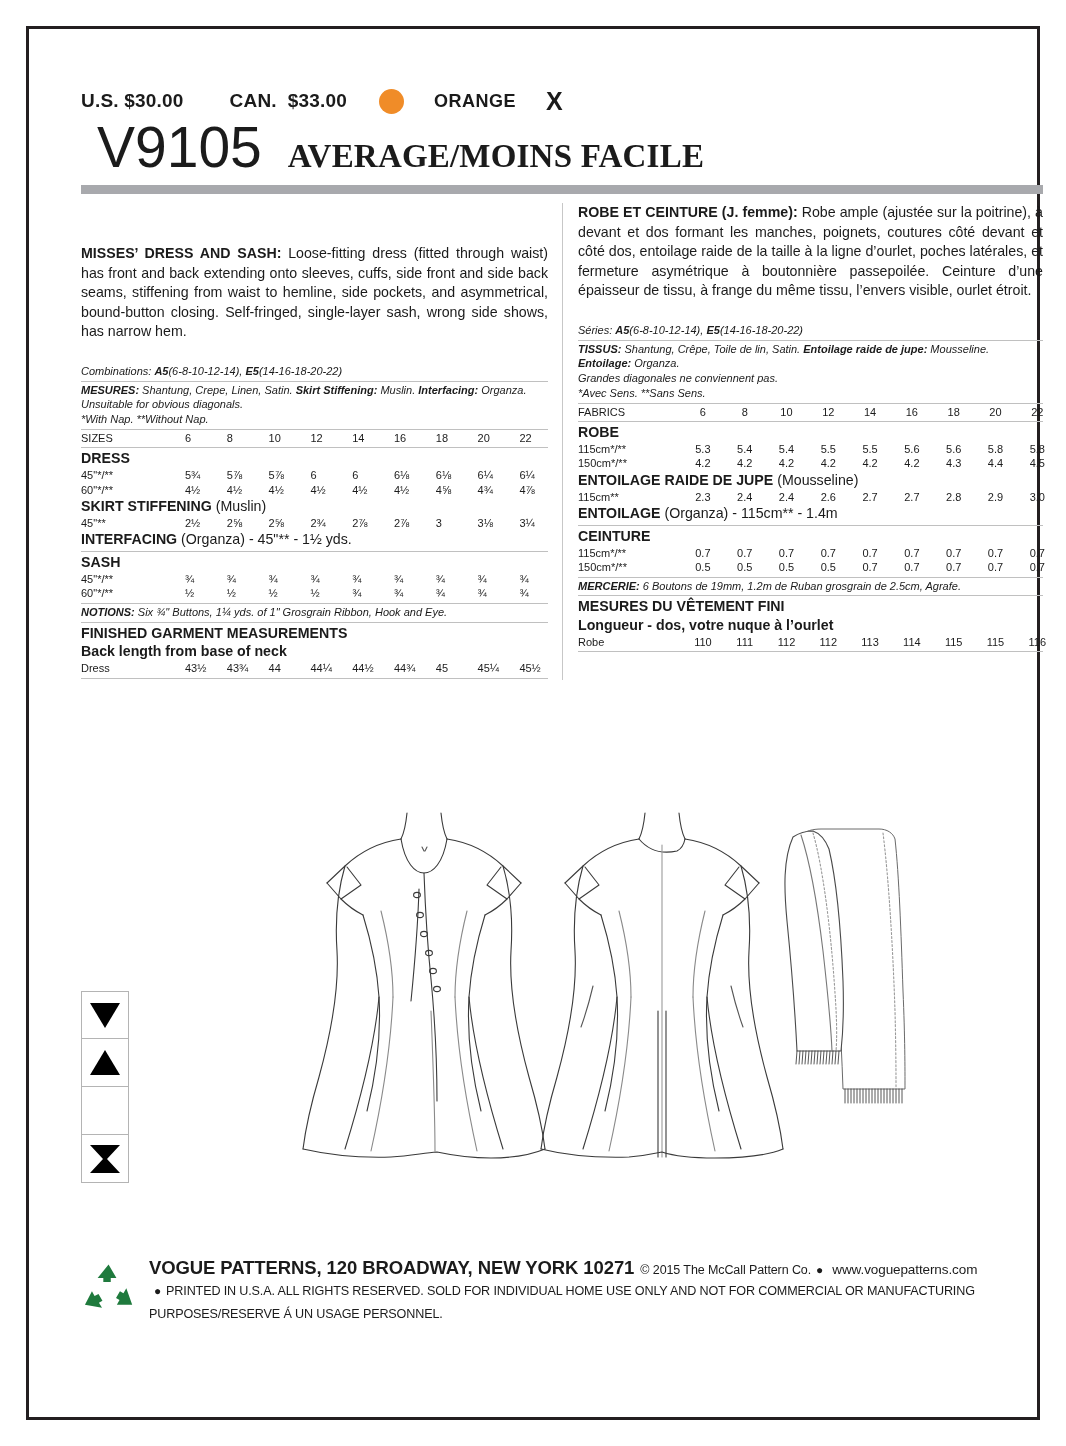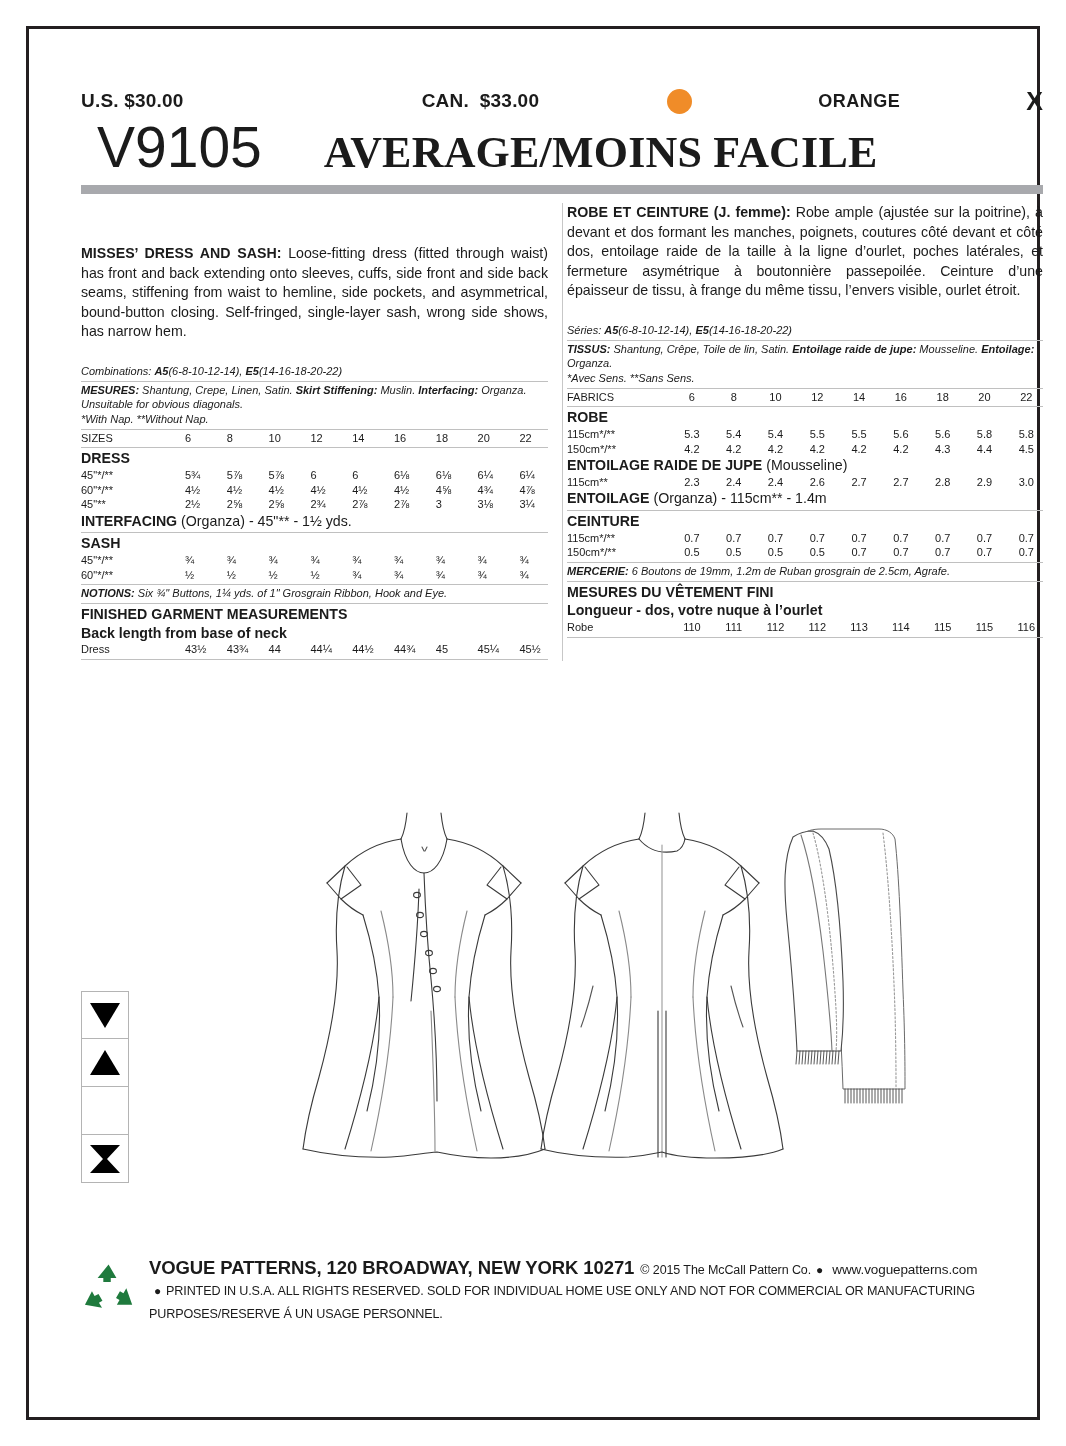--- a/index.html
+++ b/index.html
@@ -29,21 +29,20 @@
     width: 962px;
   }
 
   
   .price-row {
     display: flex;
     align-items: center;
     gap: 16px;
     height: 28px;
     margin-bottom: 4px;
-    justify-content: space-between;
   }
   .price-txt {
     font-family: "Liberation Sans", sans-serif;
     font-weight: bold;
     font-size: 19px;
     letter-spacing: 0.2px;
     white-space: pre;
   }
   .orange-dot {
     width: 25px; height: 25px;
@@ -73,43 +72,43 @@
     font-family: Liberation Sans, sans-serif;
     font-size: 57px;
     font-weight: normal;
     letter-spacing: 0px;
     line-height: 1;
     margin-left: 16px;
   }
   .difficulty {
     font-family: "Liberation Serif", serif;
     font-weight: bold;
-    font-size: 44px;
-    margin-left: 62px;
+    font-size: 33px;
+    margin-left: 26px;
     letter-spacing: 0.2px;
   }
   .gray-bar {
     height: 9px;
     background: #a8a9ad;
     margin-top: 10px;
     width: 962px;
   }
 
   
   .cols {
     display: flex;
     width: 962px;
     margin-top: 9px;
   }
   .col {
     width: 481px;
     padding: 0;
   }
   .col.left  { padding-right: 14px; margin-top: 41px; }
-  .col.right { padding-left: 4px; border-left: 1px solid #c7c7c7; }
+  .col.right { padding-left: 15px; border-left: 1px solid #c7c7c7; }
 
   .desc {
     font-size: 14.2px;
     line-height: 1.38;
     text-align: justify;
     -webkit-hyphens: auto;
     hyphens: auto;
   }
   .desc b { font-weight: bold; }
 
@@ -290,20 +289,21 @@
           <td class="num">4½</td>
           <td class="num">4½</td>
           <td class="num">4½</td>
           <td class="num">4⅝</td>
           <td class="num">4¾</td>
           <td class="num">4⅞</td>
         </tr>
       </tbody>
             </table>
 
+      <div class="grp"><span>SKIRT STIFFENING</span><span class="norm"> (Muslin)</span></div>
       <table class="sz">
         <tbody>
                 <tr>
           <td class="lab">45"**</td>
           <td class="num">2½</td>
           <td class="num">2⅝</td>
           <td class="num">2⅝</td>
           <td class="num">2¾</td>
           <td class="num">2⅞</td>
           <td class="num">2⅞</td>
@@ -382,20 +382,21 @@
       <div class="spacer-md"></div>
 
       <div class="line">
         <span>Séries: </span><b>A5</b><span>(6-8-10-12-14), </span><b>E5</b><span>(14-16-18-20-22)</span>
       </div>
       <div class="rule"></div>
 
       <div class="line">
         <b>TISSUS:</b><span> Shantung, Crêpe, Toile de lin, Satin. </span><b>Entoilage raide de jupe:</b><span> Mousseline. </span><b>Entoilage:</b><span> Organza.</span>
       </div>
+      <div class="line">Grandes diagonales ne conviennent pas.</div>
       <div class="line">*Avec Sens. **Sans Sens.</div>
 
       <div class="rule"></div>
       <table class="sz">
         <tbody>
                 <tr>
           <td class="lab">FABRICS</td>
           <td class="num">6</td>
           <td class="num">8</td>
           <td class="num">10</td>

